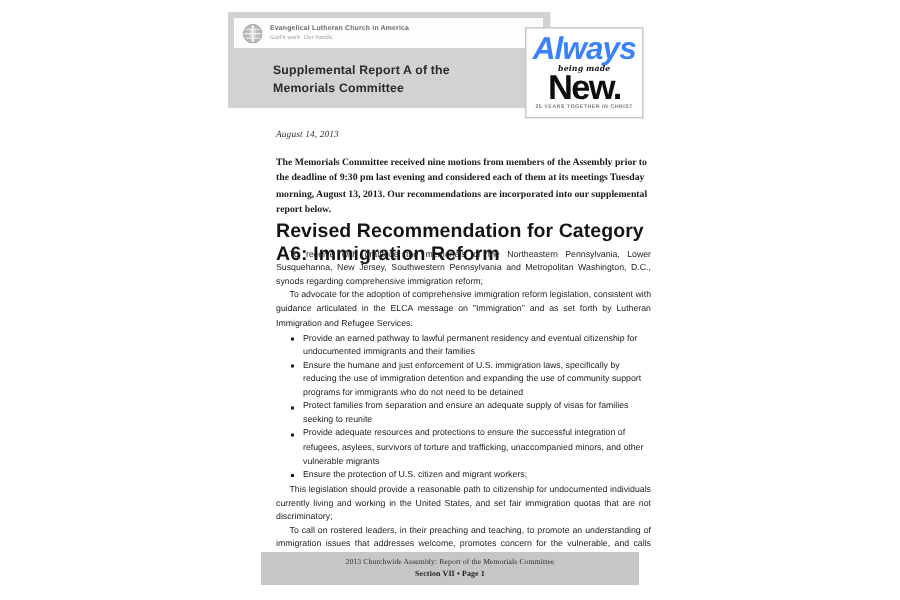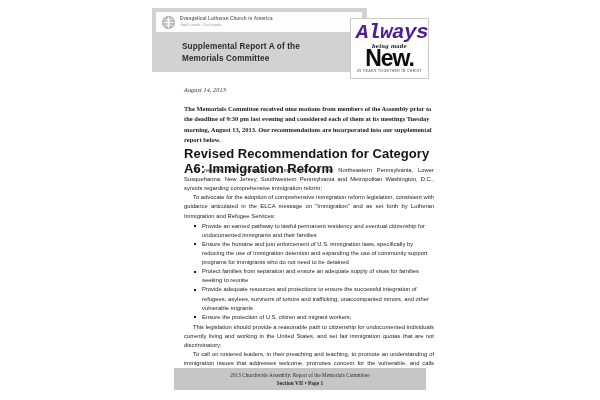--- a/index.html
+++ b/index.html
@@ -95,26 +95,26 @@
     height: 61px;
     background: #ffffff;
     border: 1px solid #c9c9c9;
     box-sizing: border-box;
     overflow: hidden;
   }
   .anw-always {
     position: absolute;
     left: 0; right: 0;
     top: 3px;
-    text-align: right;
-    font-family: Liberation Mono, monospace;
+    text-align: center;
+    font-family: Liberation Sans, sans-serif;
     font-style: italic;
     font-weight: bold;
     font-size: 21px;
-    color: #4c1d95;
+    color: #3b82f6;
     letter-spacing: -0.6px;
     line-height: 1;
   }
   .anw-being {
     position: absolute;
     left: 0; right: 0;
     top: 25px;
     text-align: center;
     font-family: "DejaVu Serif", serif;
     font-style: italic;

